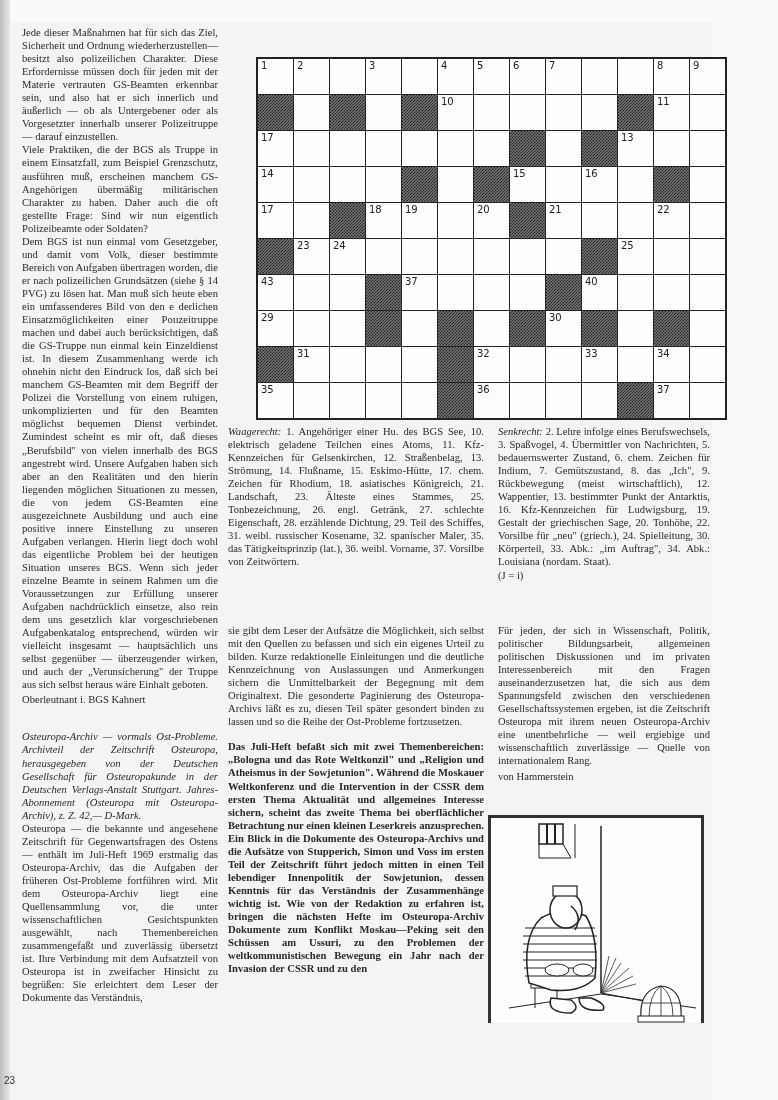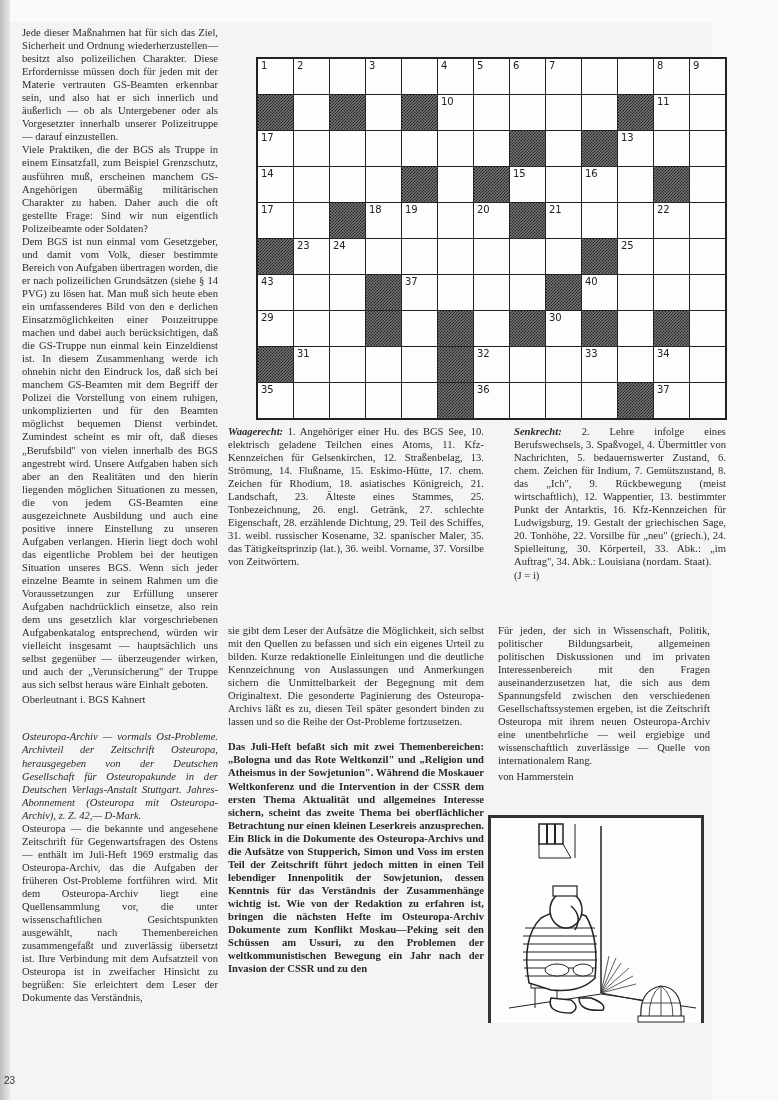--- a/index.html
+++ b/index.html
@@ -29,22 +29,22 @@
     border:2px solid #222; background:#222; gap:1.5px; }
   .cell { background:#fdfdfb; position:relative; }
   .cell.black { background-color:#777;
     background-image:
       linear-gradient(45deg,#222 25%,transparent 25%,transparent 75%,#222 75%),
       linear-gradient(45deg,#222 25%,transparent 25%,transparent 75%,#222 75%);
     background-size:3px 3px; background-position:0 0,1.5px 1.5px; }
   .cell .num { position:absolute; left:3px; top:1px; font-family:"DejaVu Sans",sans-serif; font-size:10px; color:#222; }
 
   .clues-h { left:228px; top:425px; width:256px; }
-  .clues-v { left:498px; top:425px; width:212px;margin-left:16px; }
-  .clue-label { font-style:italic;font-weight:bold; }
+  .clues-v { left:498px; top:425px; width:212px; }
+  .clue-label { font-style:italic; }
 
   
   .cartoon { position:absolute; left:488px; top:815px; width:210px; height:205px;
     border-top:3px solid #333; border-left:3px solid #333; border-right:3px solid #333; background:#fdfdfb; }
 </style>
 </head>
 <body>
 
 <div class="topband"></div>
 <div class="rightband"></div>

